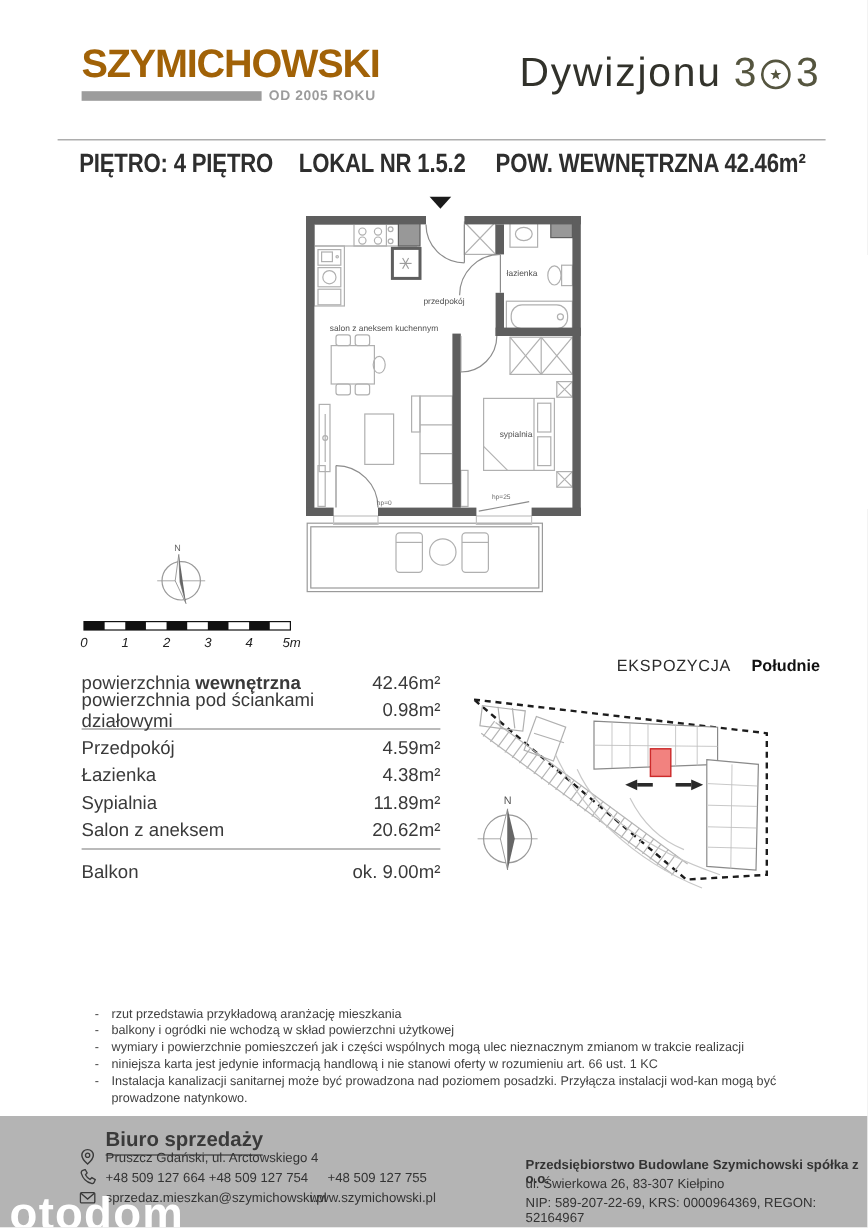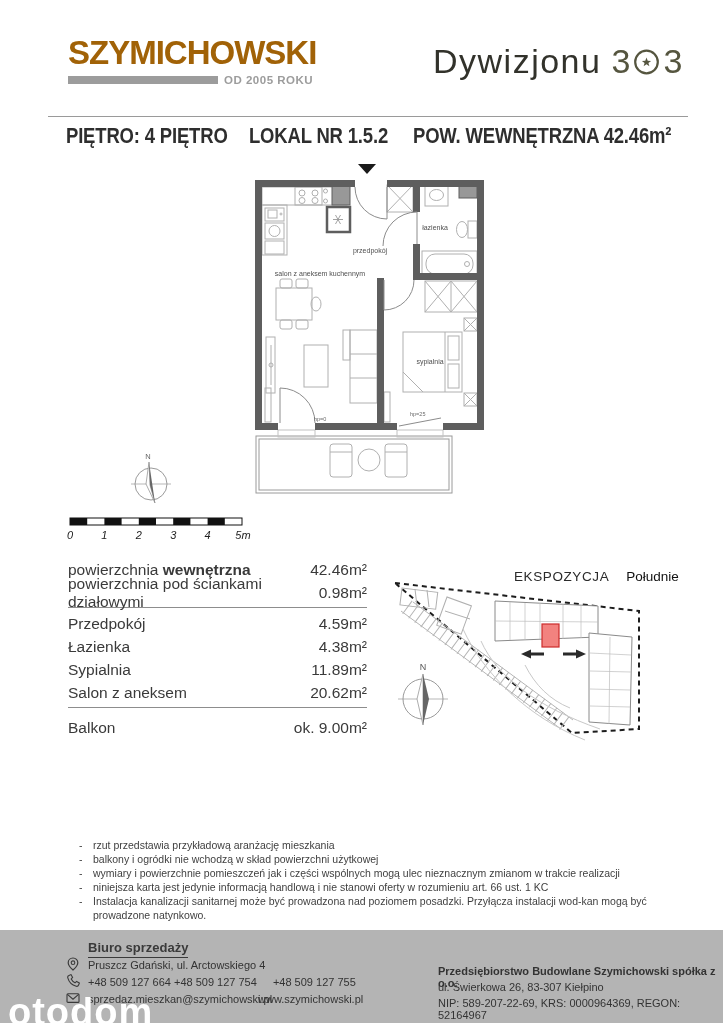--- a/index.html
+++ b/index.html
@@ -19,31 +19,31 @@
        transform:scaleX(0.84);transform-origin:left center;letter-spacing:-0.2px;}
   
   .atable{width:299px;font-size:15.5px;}
   .trow{display:flex;justify-content:space-between;align-items:center;height:23px;}
   .trow .tl b{font-weight:700;}
   .tdiv{height:1px;background:#8d8d8d;margin:3px 0 4px 0;}
   .balcony-row{margin-top:8px;text-align:right;}
   
   .expo{display:flex;gap:17px;font-size:13.5px;align-items:baseline;}
   .expo .e1{color:#2b2b2b;letter-spacing:0.6px;}
-  .expo .e2{font-weight:400;color:#111;}
+  .expo .e2{font-weight:700;color:#111;}
   
   .fnote{font-size:10.5px;color:#4a4a4a;}
   .notes{font-size:10.5px;color:#3f3f3f;line-height:14px;}
   .notes .nt{margin-bottom:7px;}
   .nrow{display:flex;}
   .nrow .dash{width:14px;margin-left:11px;flex:none;}
   
   .footer{left:0;top:930px;width:723px;height:93px;background:#b4b4b4;}
   .footer .t{font-size:11px;color:#333;}
-  .office-title{font-size:13px;font-weight:700;border-bottom:1px solid #3a3a3a;padding-bottom:2px;}
+  .office-title{font-size:17px;font-weight:700;border-bottom:1px solid #3a3a3a;padding-bottom:2px;}
   .ficon{position:absolute;left:66px;width:14px;height:14px;}
   .cmp-name{font-weight:700;}
   .phone-sp{display:inline-block;width:68px;}
   .email-sp{display:inline-block;width:167px;}
   .watermark{font-size:38px;font-weight:700;color:#ffffff;letter-spacing:1px;line-height:38px;}
   svg{display:block;}
   text{font-family:"Liberation Sans",sans-serif;}
 </style>
 </head>
 <body>
@@ -232,21 +232,21 @@
         <text x="10" y="109">0</text>
         <text x="44.4" y="109">1</text>
         <text x="78.8" y="109">2</text>
         <text x="113.2" y="109">3</text>
         <text x="147.6" y="109">4</text>
         <text x="183" y="109">5m</text>
       </g>
     </svg>
   </div>
 
-  <div class="abs expo" style="left:514px;top:569px;">
+  <div class="abs expo" style="left:514px;top:547px;">
     <span class="e1">EKSPOZYCJA</span>
     <span class="e2">Południe</span>
   </div>
 
   <div class="abs" style="left:385px;top:575px;">
     <svg width="335" height="190" viewBox="0 0 335 190">
       <polygon points="10,8 254,36 254,154 187,158" fill="none" stroke="#1c1c1c" stroke-width="2" stroke-dasharray="5,4"></polygon>
 
       <g>
         <line x1="22" y1="32" x2="182" y2="150" stroke="#b5b5b5" stroke-width="16" stroke-dasharray="1,6.5"></line>

